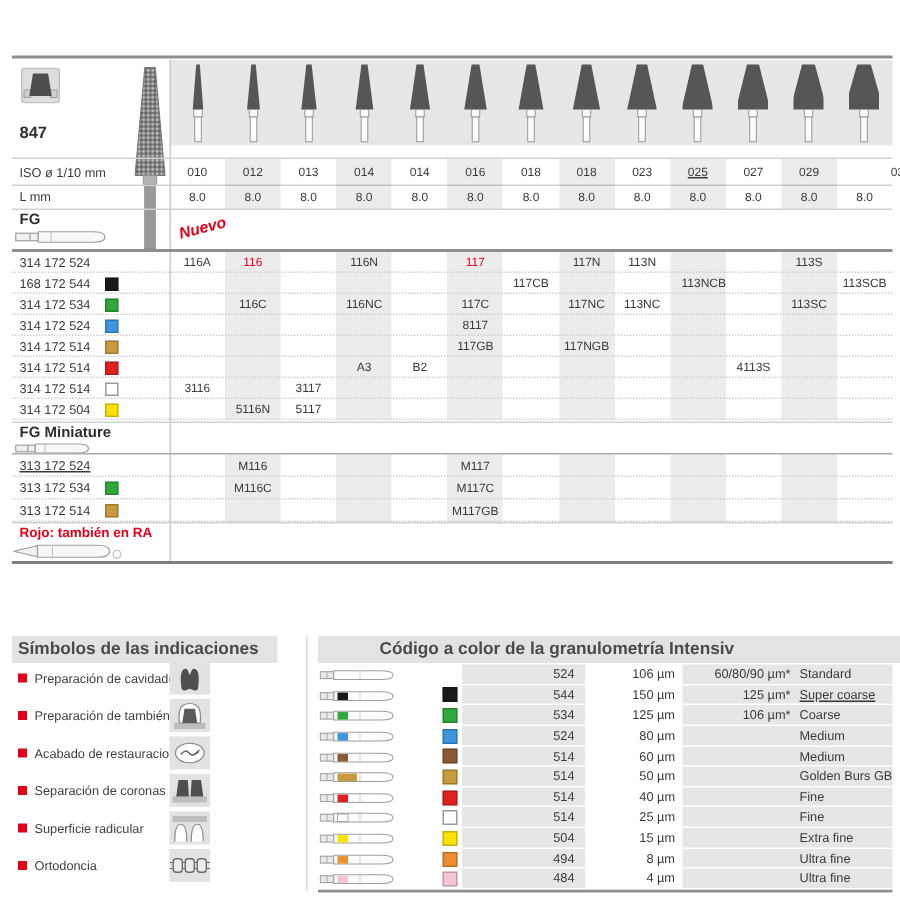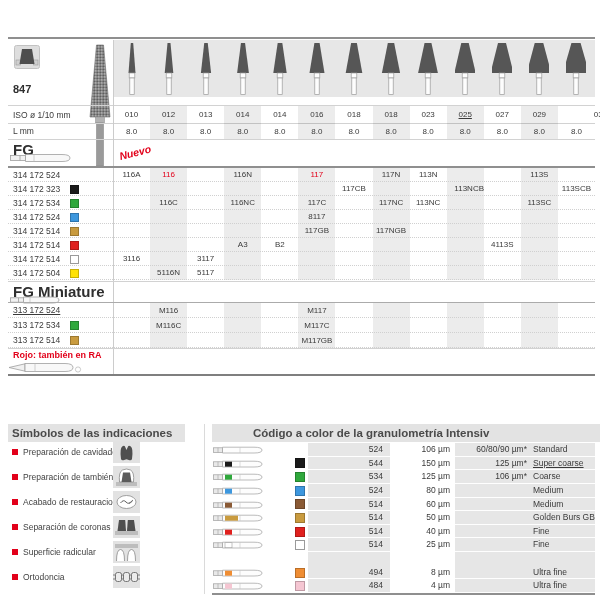--- a/index.html
+++ b/index.html
@@ -8,21 +8,21 @@
   .abs{position:absolute;}
   .hline{height:1px;background:#d2d2d2;}
   .hline.dark{height:2px;background:#8f8f8f;}
   .vline{width:1px;background:#cccccc;}
   .num{font-size:8px;color:#3a3a3a;text-align:center;}
   .rowlabel{font-size:8.5px;color:#3a3a3a;}
   .code{font-size:8.5px;color:#3a3a3a;white-space:nowrap;}
   .cell{font-size:8px;color:#3a3a3a;text-align:center;white-space:nowrap;}
   .grid-row{border-bottom:1px dotted #d0d0d0;box-sizing:border-box;}
   .sq{width:9px;height:9px;border:1px solid rgba(0,0,0,0.22);box-sizing:border-box;}
-  .seclabel{font-size:15px;font-weight:bold;color:#2f2f2f;text-align:right;}
+  .seclabel{font-size:10px;font-weight:bold;color:#2f2f2f;text-align:right;}
   .fig{font-size:11px;font-weight:bold;color:#2f2f2f;}
   .nuevo{font-size:10.5px;font-weight:bold;font-style:italic;transform:rotate(-14deg);transform-origin:left bottom;white-space:nowrap;}
   .ranote{font-size:9px;font-weight:bold;white-space:nowrap;}
   .titlebar{background:#e3e3e3;}
   .titletext{font-size:11.5px;font-weight:bold;color:#4a4a4a;white-space:nowrap;}
   .sym-item{left:8px;width:192px;height:24px;}
   .bullet{left:4px;top:9px;width:6px;height:6px;}
   .sym-label{left:15px;top:0;line-height:24px;font-size:8.5px;color:#3f3f3f;white-space:nowrap;}
   .sym-iconbox{left:105px;top:1px;width:27px;height:22px;background:#e2e2e2;}
   .gran-row{left:212px;width:383px;border-bottom:1px solid rgba(255,255,255,0.95);box-sizing:border-box;}
@@ -304,21 +304,21 @@
       <span class="abs code" style="left: 5px; top: 0px; line-height: 14px;">314 172 524</span>
       <span class="abs cell" style="left: 105px; top: 0px; width: 37.0769px; line-height: 14px;">116A</span>
       <span class="abs cell" style="left: 142.077px; top: 0px; width: 37.0769px; line-height: 14px; color: rgb(226, 0, 26);">116</span>
       <span class="abs cell" style="left: 216.231px; top: 0px; width: 37.0769px; line-height: 14px;">116N</span>
       <span class="abs cell" style="left: 290.385px; top: 0px; width: 37.0769px; line-height: 14px; color: rgb(226, 0, 26);">117</span>
       <span class="abs cell" style="left: 364.538px; top: 0px; width: 37.0769px; line-height: 14px;">117N</span>
       <span class="abs cell" style="left: 401.615px; top: 0px; width: 37.0769px; line-height: 14px;">113N</span>
       <span class="abs cell" style="left: 512.846px; top: 0px; width: 37.0769px; line-height: 14px;">113S</span>
     </div>
     <div class="abs grid-row" style="left: 8px; top: 182px; width: 587px; height: 14px;">
-      <span class="abs code" style="left: 5px; top: 0px; line-height: 14px;">314 172 323</span>
+      <span class="abs code" style="left: 5px; top: 0px; line-height: 14px;">168 172 544</span>
       <span class="abs sq" style="left: 62px; top: 2.5px; background: rgb(26, 26, 26);"></span>
       <span class="abs cell" style="left: 327.462px; top: 0px; width: 37.0769px; line-height: 14px;">117CB</span>
       <span class="abs cell" style="left: 438.692px; top: 0px; width: 45px; line-height: 14px;">113NCB</span>
       <span class="abs cell" style="left: 549.923px; top: 0px; width: 37.0769px; line-height: 14px;">113SCB</span>
     </div>
     <div class="abs grid-row" style="left: 8px; top: 196px; width: 587px; height: 14px;">
       <span class="abs code" style="left: 5px; top: 0px; line-height: 14px;">314 172 534</span>
       <span class="abs sq" style="left: 62px; top: 2.5px; background: rgb(47, 168, 60);"></span>
       <span class="abs cell" style="left: 142.077px; top: 0px; width: 37.0769px; line-height: 14px;">116C</span>
       <span class="abs cell" style="left: 216.231px; top: 0px; width: 37.0769px; line-height: 14px;">116NC</span>
@@ -477,20 +477,34 @@
       <path d="M9.5,2.2 H41 Q49,2.2 49,5.1 Q49,8 41,8 H9.5 Z" fill="#fdfdfd" stroke="#9e9e9e" stroke-width="0.7"></path>
       <rect x="12" y="2.7" width="7" height="5" fill="#ffffff" stroke="#9e9e9e" stroke-width="0.6"></rect>
       <line x1="27" y1="2.2" x2="27" y2="8" stroke="#c7c7c7" stroke-width="0.6"></line>
       </svg>
       <span class="abs sq" style="left: 83px; top: 1.8px; width: 10px; height: 10px; background: rgb(255, 255, 255); border-color: rgb(154, 154, 154);"></span>
       <span class="abs gran-txt right" style="left: 100px; top: 0px; width: 71px; line-height: 13.6px;">514</span>
       <span class="abs gran-txt right" style="left: 180px; top: 0px; width: 58px; line-height: 13.6px;">25 µm</span>
       <span class="abs gran-txt right" style="left: 246px; top: 0px; width: 69px; line-height: 13.6px;"></span>
       <span class="abs gran-txt" style="left: 321px; top: 0px; width: 62px; line-height: 13.6px;">Fine</span>
     </div>
+    <div class="abs gran-row" style="top: 552.12px; height: 13.64px;">
+      <svg class="abs" style="left:1px;top:2px" width="52" height="10" viewBox="0 0 52 10">
+      <rect x="0.5" y="2.8" width="9" height="4.6" fill="#e9e9e9" stroke="#9e9e9e" stroke-width="0.7"></rect>
+      <line x1="5" y1="2.8" x2="5" y2="7.4" stroke="#9e9e9e" stroke-width="0.6"></line>
+      <path d="M9.5,2.2 H41 Q49,2.2 49,5.1 Q49,8 41,8 H9.5 Z" fill="#fdfdfd" stroke="#9e9e9e" stroke-width="0.7"></path>
+      <rect x="12" y="2.7" width="7" height="5" fill="#ffe205"></rect>
+      <line x1="27" y1="2.2" x2="27" y2="8" stroke="#c7c7c7" stroke-width="0.6"></line>
+      </svg>
+      <span class="abs sq" style="left: 83px; top: 1.8px; width: 10px; height: 10px; background: rgb(255, 226, 5);"></span>
+      <span class="abs gran-txt right" style="left: 100px; top: 0px; width: 71px; line-height: 13.6px;">504</span>
+      <span class="abs gran-txt right" style="left: 180px; top: 0px; width: 58px; line-height: 13.6px;">15 µm</span>
+      <span class="abs gran-txt right" style="left: 246px; top: 0px; width: 69px; line-height: 13.6px;"></span>
+      <span class="abs gran-txt" style="left: 321px; top: 0px; width: 62px; line-height: 13.6px;">Extra fine</span>
+    </div>
     <div class="abs gran-row" style="top: 565.76px; height: 13.64px;">
       <svg class="abs" style="left:1px;top:2px" width="52" height="10" viewBox="0 0 52 10">
       <rect x="0.5" y="2.8" width="9" height="4.6" fill="#e9e9e9" stroke="#9e9e9e" stroke-width="0.7"></rect>
       <line x1="5" y1="2.8" x2="5" y2="7.4" stroke="#9e9e9e" stroke-width="0.6"></line>
       <path d="M9.5,2.2 H41 Q49,2.2 49,5.1 Q49,8 41,8 H9.5 Z" fill="#fdfdfd" stroke="#9e9e9e" stroke-width="0.7"></path>
       <rect x="12" y="2.7" width="7" height="5" fill="#ef8d33"></rect>
       <line x1="27" y1="2.2" x2="27" y2="8" stroke="#c7c7c7" stroke-width="0.6"></line>
       </svg>
       <span class="abs sq" style="left: 83px; top: 1.8px; width: 10px; height: 10px; background: rgb(239, 141, 51);"></span>
       <span class="abs gran-txt right" style="left: 100px; top: 0px; width: 71px; line-height: 13.6px;">494</span>

